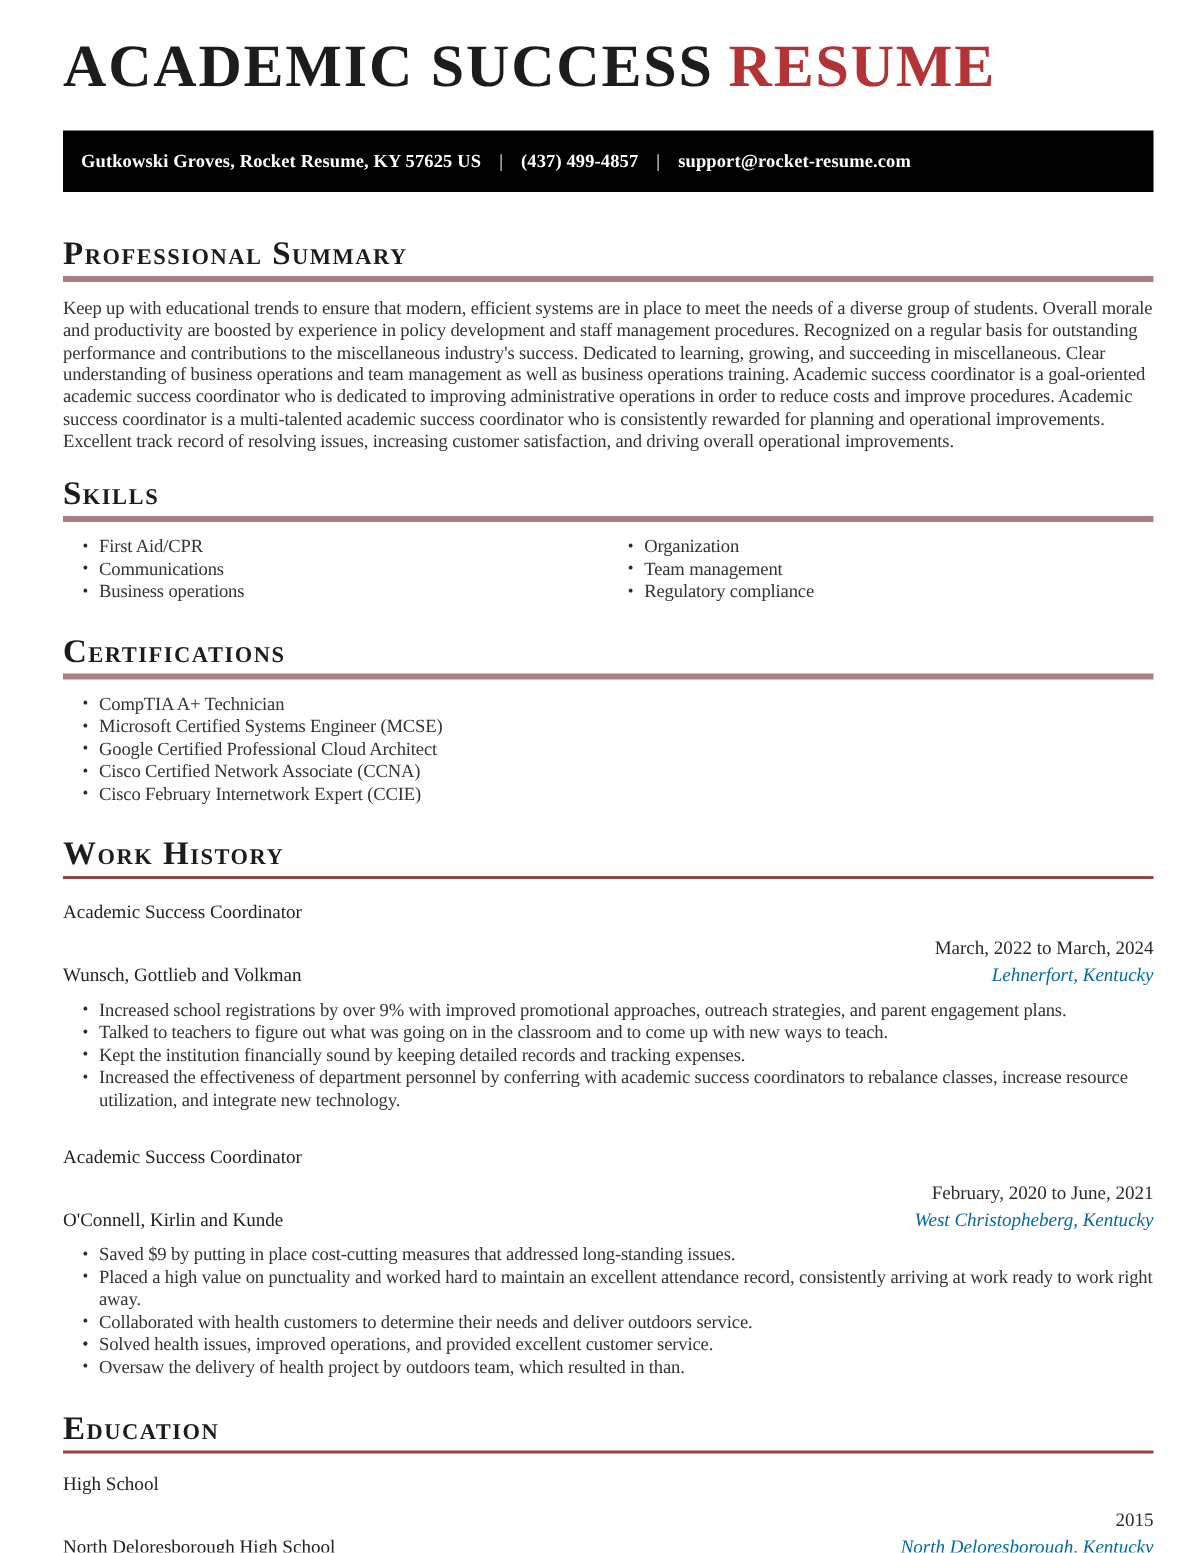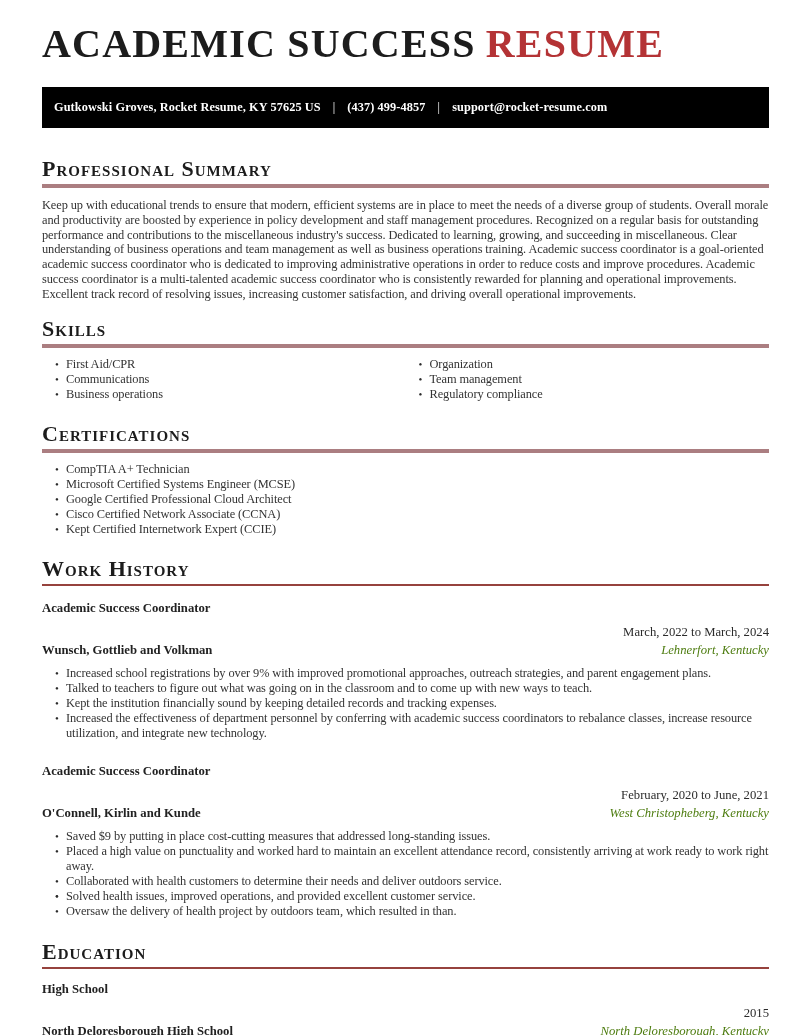--- a/index.html
+++ b/index.html
@@ -63,23 +63,23 @@
     position:absolute;left:13px;top:0;font-size:11px;color:#2b2b2b;
   }
   .two-cols{display:flex;margin-top:9px;}
   .two-cols .col{flex:1 1 50%;}
   .two-cols ul.bullets{margin-top:0;}
 
   
   .job{margin-top:13px;}
   .job + .job{margin-top:21px;}
   .meta-row{display:flex;justify-content:space-between;font-size:12.7px;line-height:18px;}
-  .meta-row .strong{font-weight:700;color:#222222;}
+  .meta-row .strong{font-weight:400;color:#222222;}
   .meta-row .dates,.meta-row .year{font-weight:400;color:#2b2b2b;white-space:nowrap;margin-top:24px;}
-  .meta-row .location{font-style:italic;font-weight:400;color:#4d7c0f;white-space:nowrap;}
+  .meta-row .location{font-style:italic;font-weight:400;color:#0369a1;white-space:nowrap;}
   .job ul.bullets{margin-top:7px;}
 
   
   .edu{margin-top:11px;}
   .edu + .edu{margin-top:15px;}
 </style>
 </head>
 <body>
 
 <div class="page">
@@ -122,21 +122,21 @@
   </div>
 
   <div class="sec-certifications">
     <h2 class="section-heading">Certifications</h2>
     <hr class="rule">
     <ul class="bullets">
       <li><span class="dot">•</span><span>CompTIA A+ Technician</span></li>
       <li><span class="dot">•</span><span>Microsoft Certified Systems Engineer (MCSE)</span></li>
       <li><span class="dot">•</span><span>Google Certified Professional Cloud Architect</span></li>
       <li><span class="dot">•</span><span>Cisco Certified Network Associate (CCNA)</span></li>
-      <li><span class="dot">•</span><span>Kept Certified Internetwork Expert (CCIE)</span></li>
+      <li><span class="dot">•</span><span>Cisco February Internetwork Expert (CCIE)</span></li>
     </ul>
   </div>
 
   <div class="sec-work">
     <h2 class="section-heading">Work History</h2>
     <hr class="rule thin">
 
     <div class="job">
       <div class="meta-row">
         <span class="strong">Academic Success Coordinator</span>

